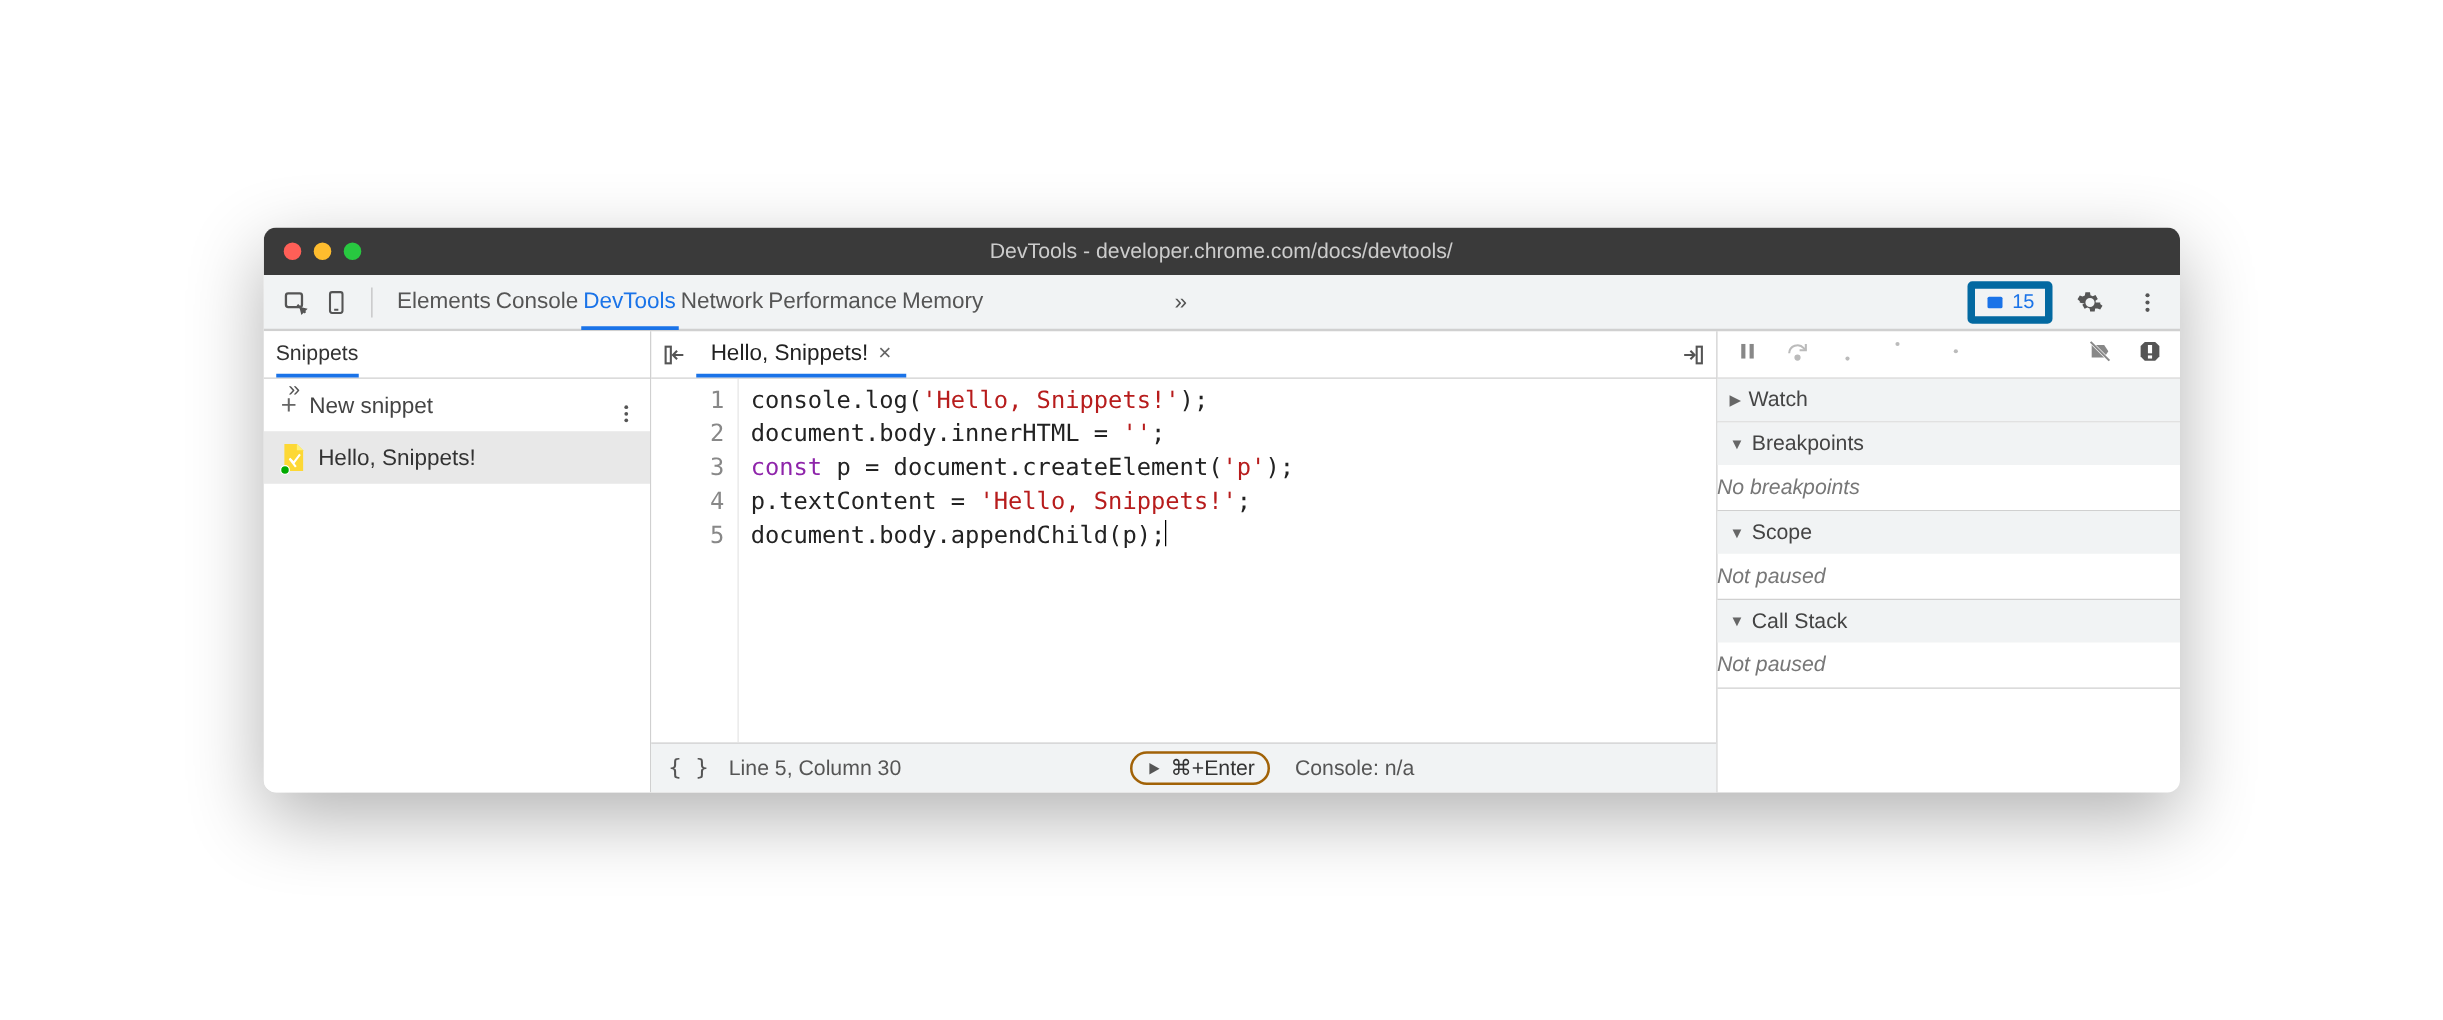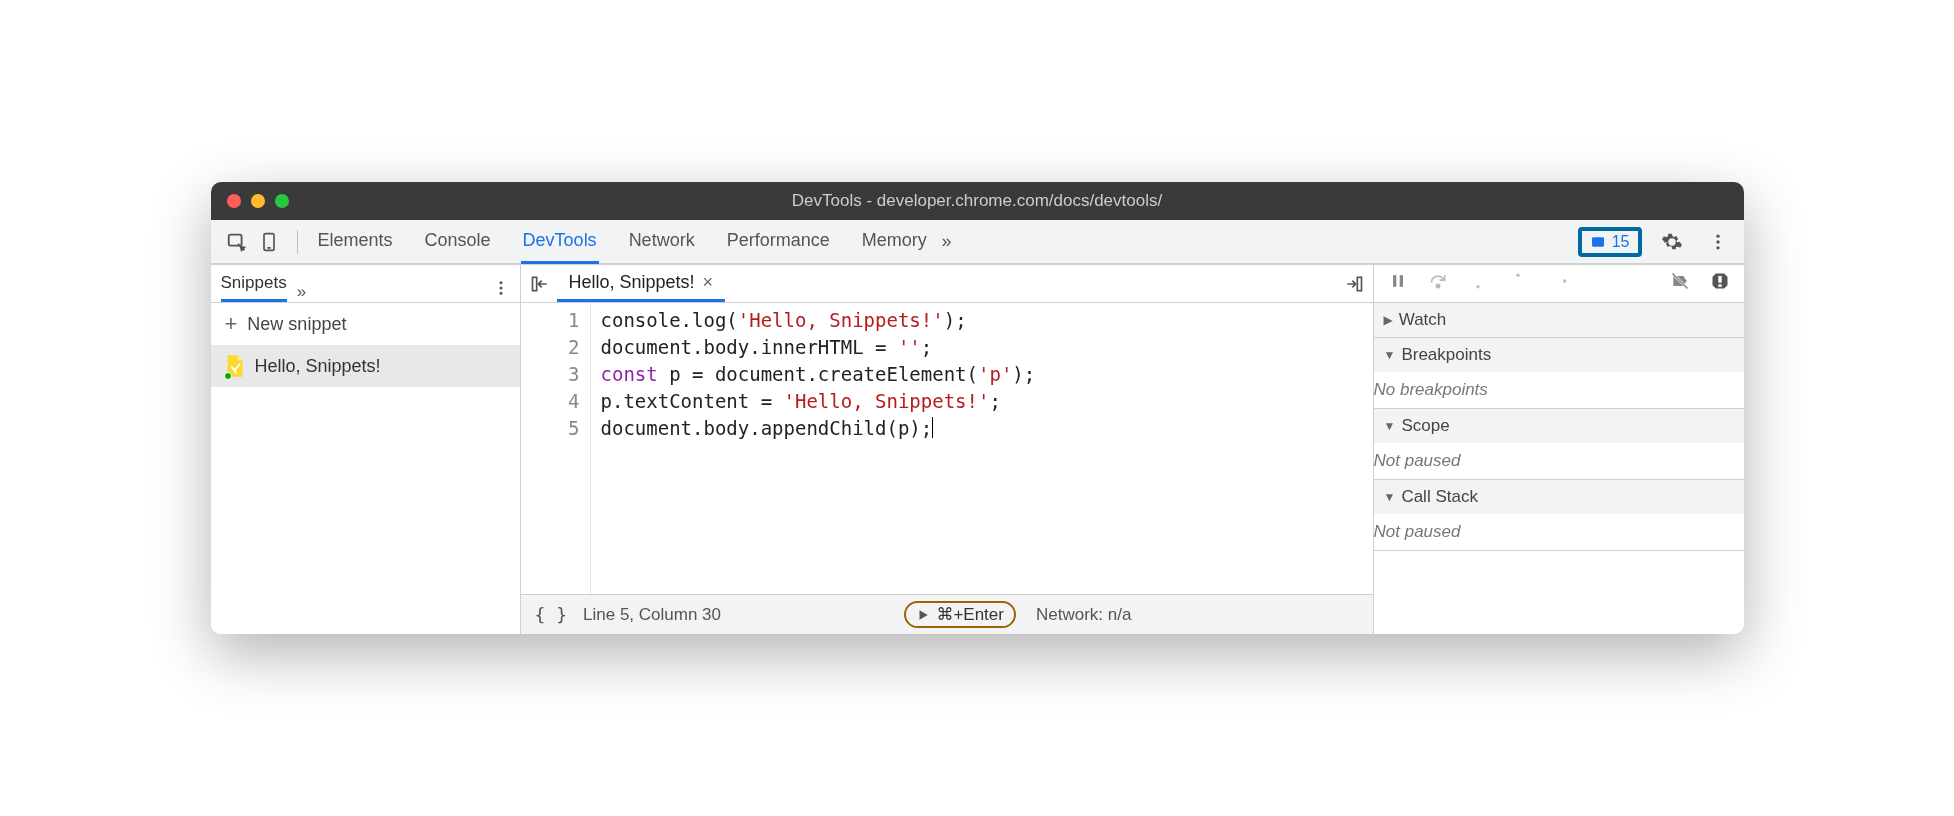--- a/index.html
+++ b/index.html
@@ -56,44 +56,44 @@
   font-size: 18px;
 }
 .topbar .icon-btn {
   width: 32px; height: 32px;
   display: flex; align-items: center; justify-content: center;
   color: #555;
 }
 .topbar .divider {
   width: 1px; height: 24px; background: #c0c0c0; margin: 0 12px;
 }
-.tabs { display: flex; gap: 28px; margin-left: 6px; flex: 1; }
+.tabs { display: flex; margin-left: 6px; flex: 1; }
 .tab { padding: 10px 2px; color: #555; cursor: pointer; }
 .tab.active { color: #1a73e8; border-bottom: 3px solid #1a73e8; font-weight: 500; }
 .chevron-more { color: #555; }
 .topbar-right { display: flex; align-items: center; gap: 14px; }
 .issues-badge {
   display: flex; align-items: center; gap: 6px;
-  border: 4px solid #0369a1; border-radius: 4px; padding: 2px 8px;
+  border: 6px solid #0369a1; border-radius: 4px; padding: 2px 8px;
   color: #1a73e8; font-size: 16px;
 }
 .main-row {
   display: flex;
   height: 370px;
   border-top: 1px solid #d0d0d0;
 }
 .panel-left {
   width: 310px;
   border-right: 1px solid #d0d0d0;
   display: flex; flex-direction: column;
   background: #fff;
 }
 .panel-left-header {
-  display: flex; align-items: flex-end; padding: 0 10px; height: 38px;
-  border-bottom: 1px solid #d0d0d0; font-size: 17px; color: #555;
+  display: flex; align-items: flex-start; padding: 0 10px; height: 38px;
+  border-bottom: 1px solid #d0d0d0; font-size: 17px; color: #555; flex-direction: column;
 }
 .panel-left-header .chevron-more { margin-left: 10px; }
 .panel-left-header .dots { margin-left: auto; }
 .snippets-tab { color: #333; border-bottom: 3px solid #1a73e8; padding: 8px 0 6px; }
 .new-snippet {
   display: flex; align-items: center; gap: 10px; padding: 8px 14px;
   font-size: 18px; color: #444; cursor: pointer;
 }
 .snippet-item {
   display: flex; align-items: center; gap: 10px; padding: 8px 14px;
@@ -300,21 +300,21 @@
       <div class="status-bar">
         <span class="braces">{ }</span>
         <span>Line 5, Column 30</span>
         <div style="flex:0.4"></div>
         <div class="run-pill">
           <svg viewBox="0 0 24 24" width="14" height="14" fill="#555">
               <path d="M6 4l14 8-14 8z"></path>
             </svg>
           <span>⌘+Enter</span>
         </div>
-        <span class="coverage">Network: n/a</span>
+        <span class="coverage">Console: n/a</span>
       </div>
     </div>
 
     <div class="panel-right">
       <div class="db-toolbar">
         <span><svg viewBox="0 0 24 24" fill="#888">
               <rect x="6" y="5" width="4" height="14"></rect>
               <rect x="14" y="5" width="4" height="14"></rect>
             </svg></span>
         <span><svg viewBox="0 0 24 24" fill="none" stroke="#bbb" stroke-width="2">

